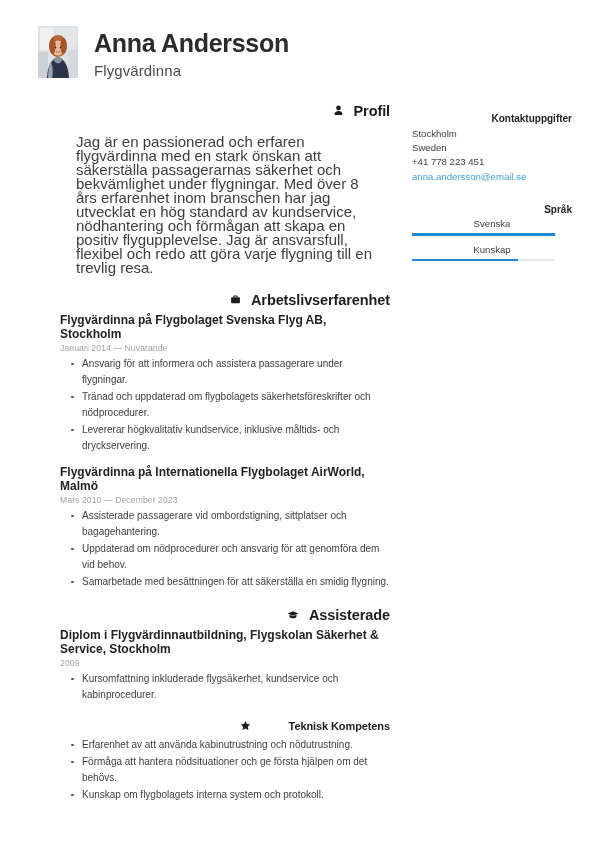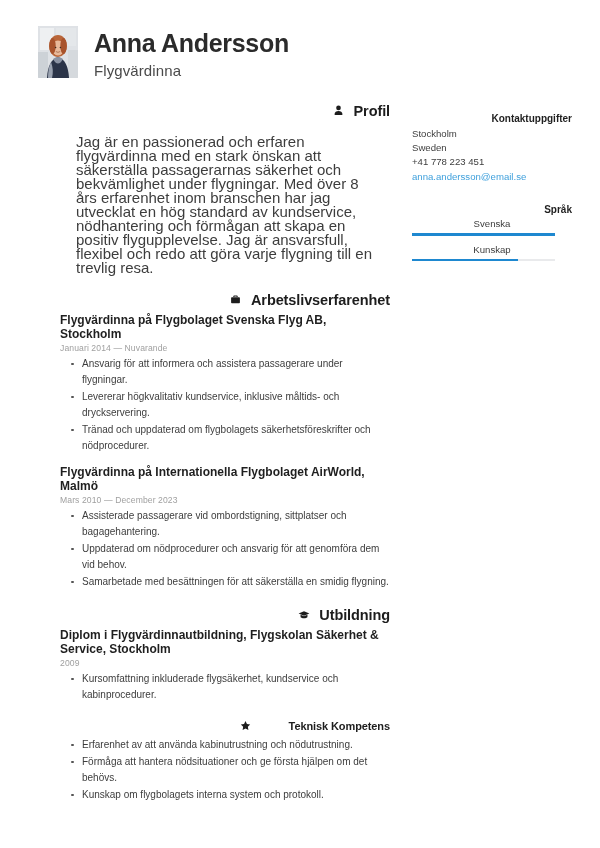--- a/index.html
+++ b/index.html
@@ -257,22 +257,22 @@
           </span>
           <span class="section-title">Arbetslivserfarenhet</span>
         </div>
         <div class="section-body">
 
           <div class="entry">
             <p class="entry-title">Flygvärdinna på Flygbolaget Svenska Flyg AB, Stockholm</p>
             <p class="entry-date">Januari 2014 — Nuvarande</p>
             <ul class="bullets">
               <li>Ansvarig för att informera och assistera passagerare under flygningar.</li>
+              <li>Tränad och uppdaterad om flygbolagets säkerhetsföreskrifter och nödprocedurer.</li>
               <li>Levererar högkvalitativ kundservice, inklusive måltids- och dryckservering.</li>
-              <li>Tränad och uppdaterad om flygbolagets säkerhetsföreskrifter och nödprocedurer.</li>
             </ul>
           </div>
 
           <div class="entry">
             <p class="entry-title">Flygvärdinna på Internationella Flygbolaget AirWorld, Malmö</p>
             <p class="entry-date">Mars 2010 — December 2023</p>
             <ul class="bullets">
               <li>Assisterade passagerare vid ombordstigning, sittplatser och bagagehantering.</li>
               <li>Uppdaterad om nödprocedurer och ansvarig för att genomföra dem vid behov.</li>
               <li>Samarbetade med besättningen för att säkerställa en smidig flygning.</li>
@@ -283,21 +283,21 @@
       </div>
 
       <div class="section">
         <div class="section-head">
           <span class="sec-icon">
             <svg width="12" height="12" viewBox="0 0 16 16" fill="currentColor">
               <path d="M8 3.1 15.2 6 8 8.9.8 6z"></path>
               <path d="M3.4 7.6v2.6c0 1.2 2.1 2.1 4.6 2.1s4.6-.9 4.6-2.1V7.6L8 9.6z"></path>
             </svg>
           </span>
-          <span class="section-title">Utbildning</span>
+          <span class="section-title">Assisterade</span>
         </div>
         <div class="section-body">
           <div class="entry">
             <p class="entry-title">Diplom i Flygvärdinnautbildning, Flygskolan Säkerhet &amp; Service, Stockholm</p>
             <p class="entry-date">2009</p>
             <ul class="bullets">
               <li>Kursomfattning inkluderade flygsäkerhet, kundservice och kabinprocedurer.</li>
             </ul>
           </div>
         </div>

